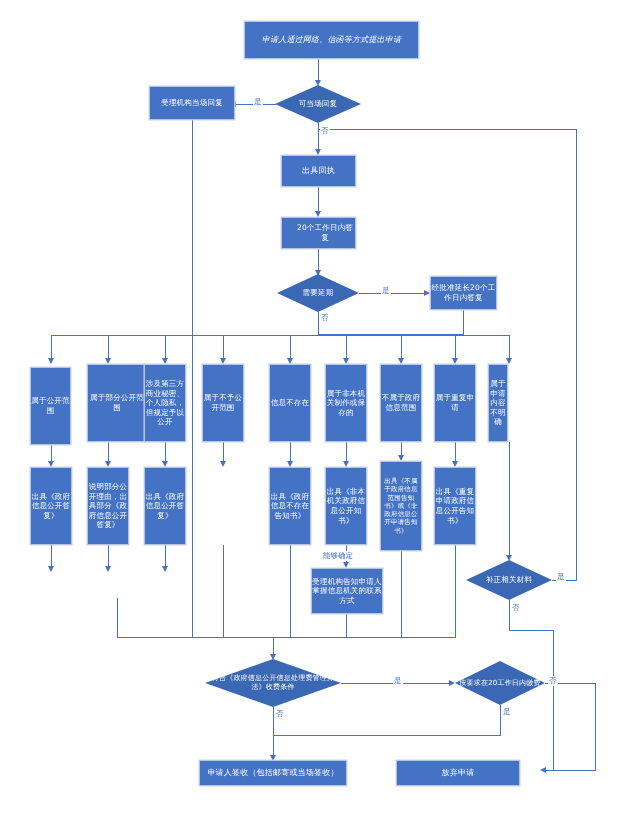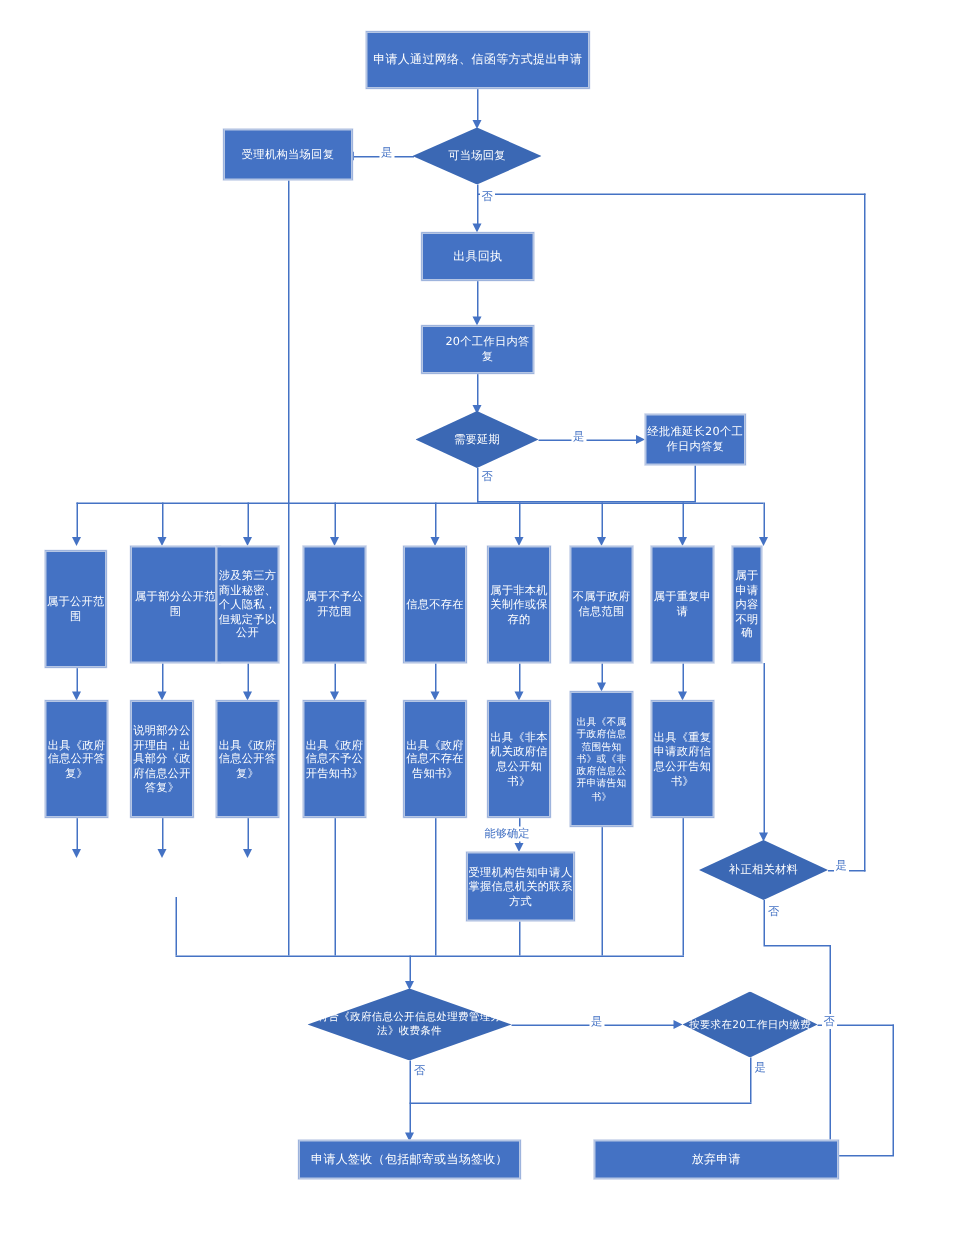--- a/index.html
+++ b/index.html
@@ -86,21 +86,21 @@
     padding:1px 1px;
     z-index:4;
     white-space:nowrap;
   }
 </style>
 </head>
 <body>
 
 <div id="canvas">
 
-  <div class="node rect" style="left:244px;top:21px;width:149px;height:38px;font-size:8px;">
+  <div class="node rect" style="left:244px;top:21px;width:175px;height:38px;font-size:8px;font-style:italic;">
     <span>申请人通过网络、信函等方式提出申请</span>
   </div>
 
   <div class="ln lnv" style="left:318px;top:59px;height:22px;"></div>
   <div class="arr arr-d" style="left:314.5px;top:80px;"></div>
 
   <div class="node diamond" style="left:275px;top:85px;width:86px;height:38px;font-size:7.5px;">
     <span class="dmbg"></span>
     <span class="dmtx">可当场回复</span>
   </div>
@@ -219,23 +219,20 @@
 
   <div class="node rect" style="left:30px;top:467px;width:42px;height:78px;font-size:7.5px;">
     <span>出具《政府信息公开答复》</span>
   </div>
   <div class="node rect" style="left:87px;top:467px;width:42px;height:78px;font-size:7.5px;">
     <span>说明部分公开理由，出具部分《政府信息公开答复》</span>
   </div>
   <div class="node rect" style="left:144px;top:467px;width:42px;height:78px;font-size:7.5px;">
     <span>出具《政府信息公开答复》</span>
   </div>
-  <div class="node rect" style="left:202px;top:467px;width:42px;height:78px;font-size:7.5px;">
-    <span>出具《政府信息不予公开告知书》</span>
-  </div>
   <div class="node rect" style="left:269px;top:467px;width:42px;height:78px;font-size:7.5px;">
     <span>出具《政府信息不存在告知书》</span>
   </div>
   <div class="node rect" style="left:325px;top:467px;width:42px;height:78px;font-size:7.5px;">
     <span>出具《非本机关政府信息公开知书》</span>
   </div>
   <div class="node rect" style="left:380px;top:461px;width:42px;height:90px;font-size:6.5px;">
     <span>出具《不属于政府信息范围告知书》或《非政府信息公开申请告知书》</span>
   </div>
   <div class="node rect" style="left:434px;top:467px;width:42px;height:78px;font-size:7.5px;">
@@ -307,19 +304,19 @@
   <div class="ln lnh" style="left:546px;top:770px;width:50px;"></div>
   <div class="arr arr-l" style="left:540px;top:766.5px;"></div>
 
   <div class="lbl" style="left:502px;top:707px;">是</div>
   <div class="ln lnv" style="left:500px;top:705px;height:30px;"></div>
   <div class="ln lnh" style="left:273px;top:735px;width:228px;"></div>
 
   <div class="node rect" style="left:199px;top:760px;width:148px;height:26px;font-size:8px;">
     <span>申请人签收（包括邮寄或当场签收）</span>
   </div>
-  <div class="node rect" style="left:396px;top:760px;width:163px;height:26px;font-size:8px;">
+  <div class="node rect" style="left:396px;top:760px;width:124px;height:26px;font-size:8px;">
     <span>放弃申请</span>
   </div>
 
   <div class="ln lnv" style="left:192px;top:120px;height:517px;"></div>
 
 </div>
 
 </body></html>

